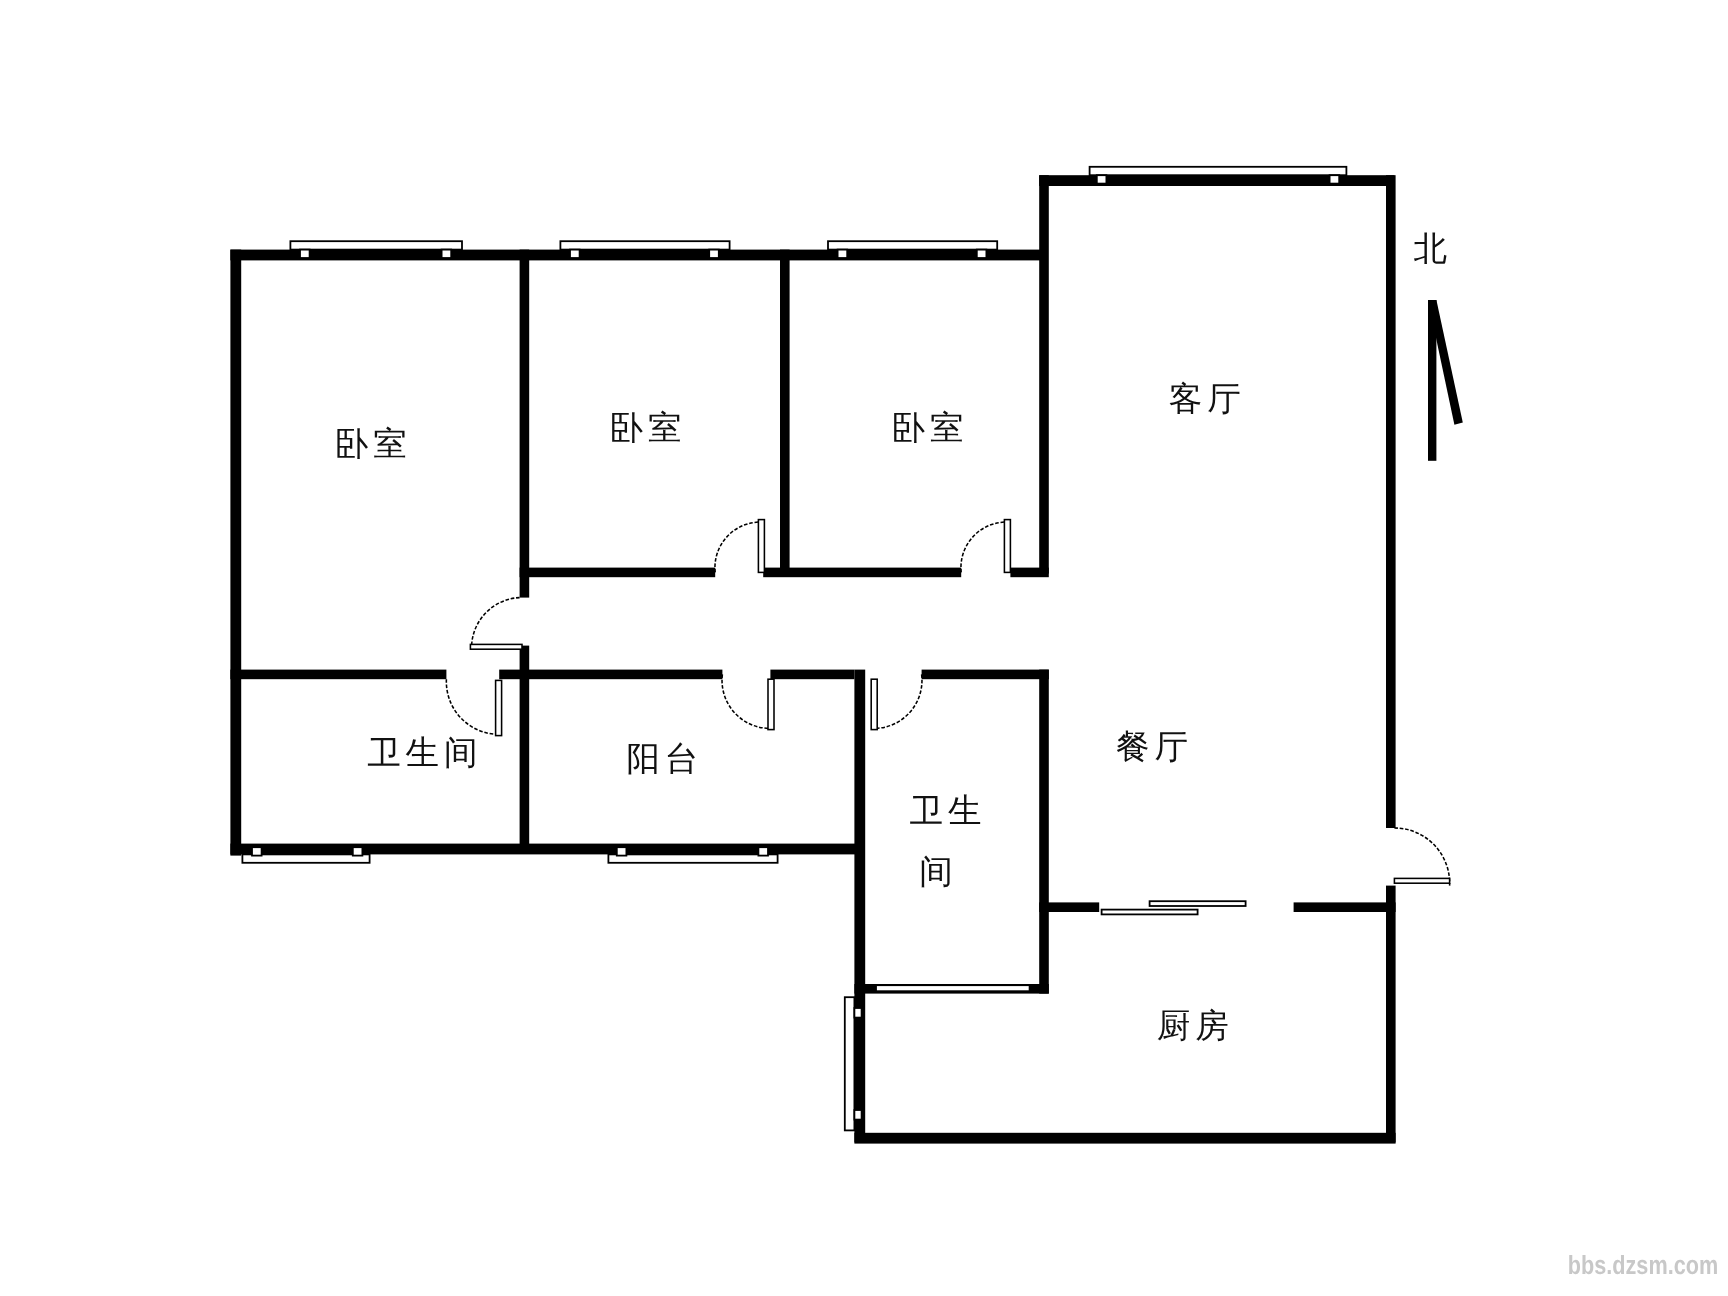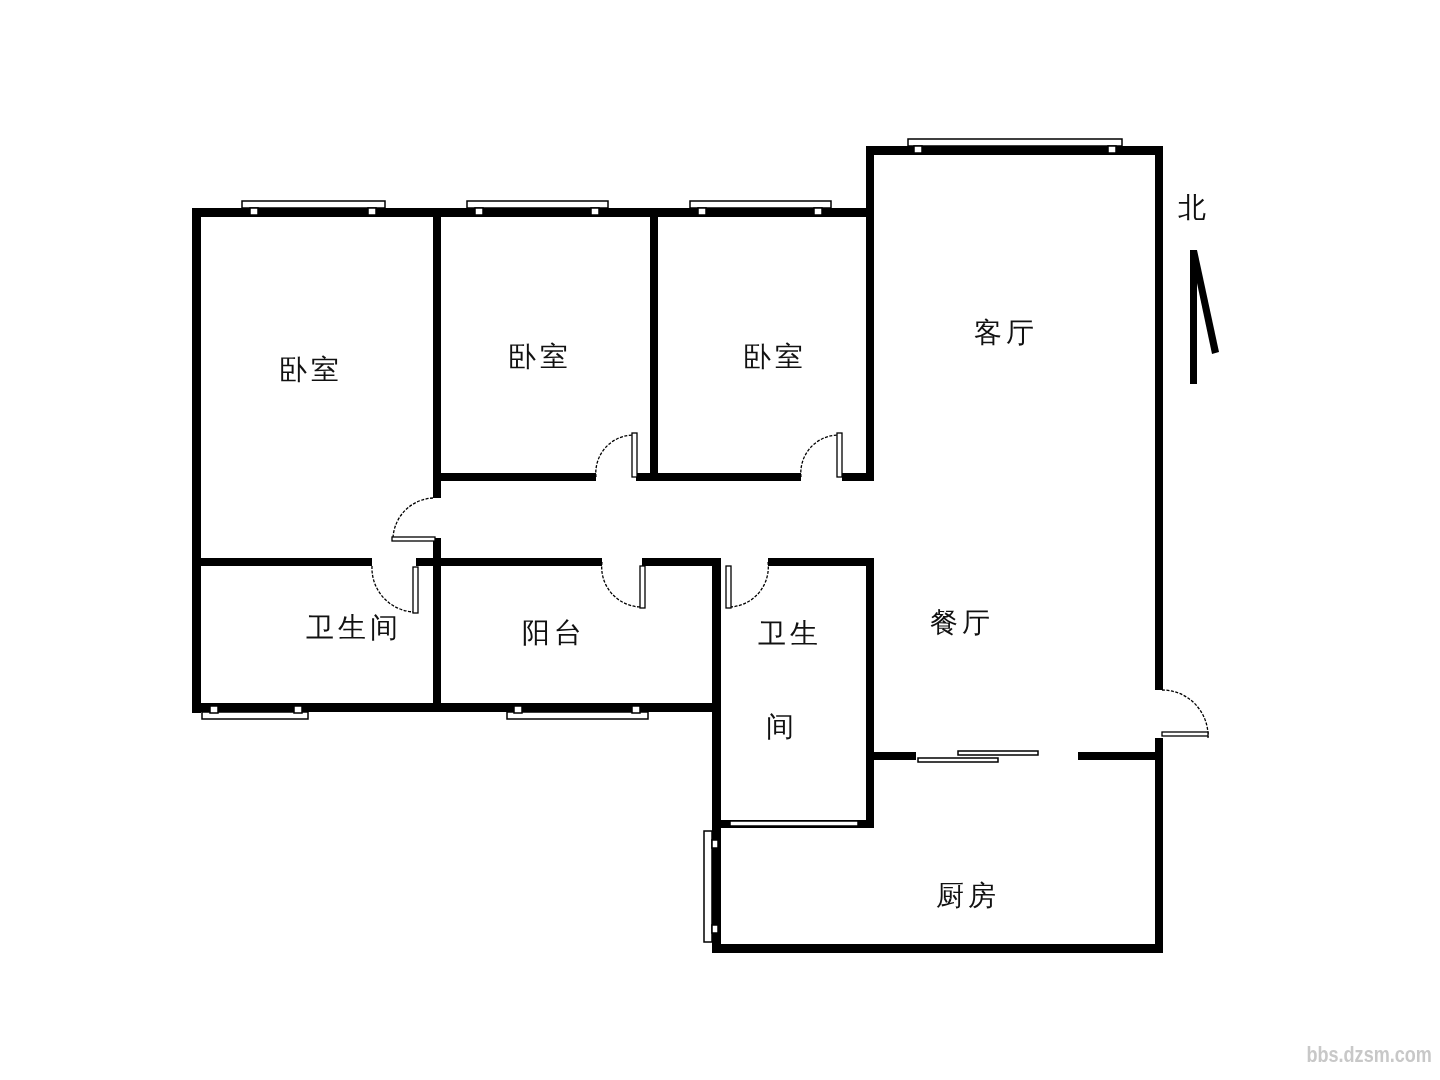--- a/index.html
+++ b/index.html
@@ -150,19 +150,19 @@
   </g>
 </svg>
 
 <div class="room-label" style="left:311px;top:370px;">卧室</div>
 <div class="room-label" style="left:540px;top:357px;">卧室</div>
 <div class="room-label" style="left:775px;top:357px;">卧室</div>
 <div class="room-label" style="left:1006px;top:333px;font-family:Liberation Serif, serif;">客厅</div>
 <div class="room-label" style="left:962px;top:623px;">餐厅</div>
 <div class="room-label" style="left:322px;top:628px;margin-left:32px;">卫生间</div>
 <div class="room-label" style="left:554px;top:633px;">阳台</div>
-<div class="room-label" style="left:790px;top:634px;">卫生</div>
+<div class="room-label" style="left:790px;top:676px;">卫生</div>
 <div class="room-label" style="left:782px;top:727px;">间</div>
-<div class="room-label" style="left:968px;top:855px;margin-top:41px;">厨房</div>
+<div class="room-label" style="left:996px;top:855px;">厨房</div>
 
 <div class="north-label" style="left:1192px;top:208px;">北</div>
 
 <div class="watermark">bbs.dzsm.com</div>
 
 </body></html>

